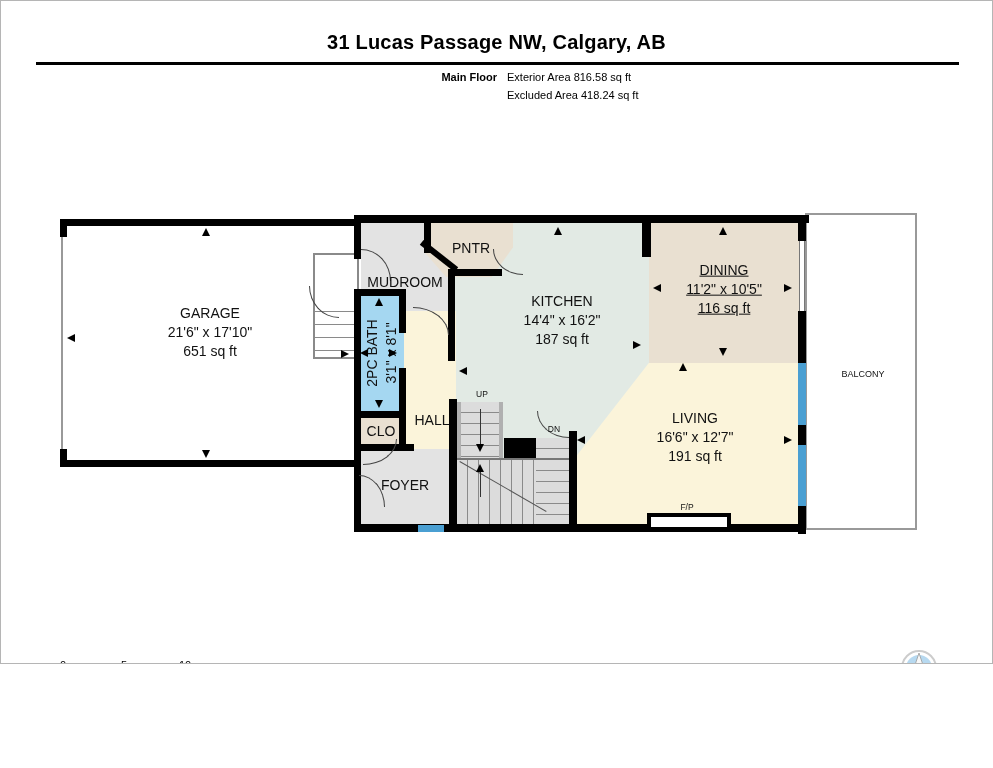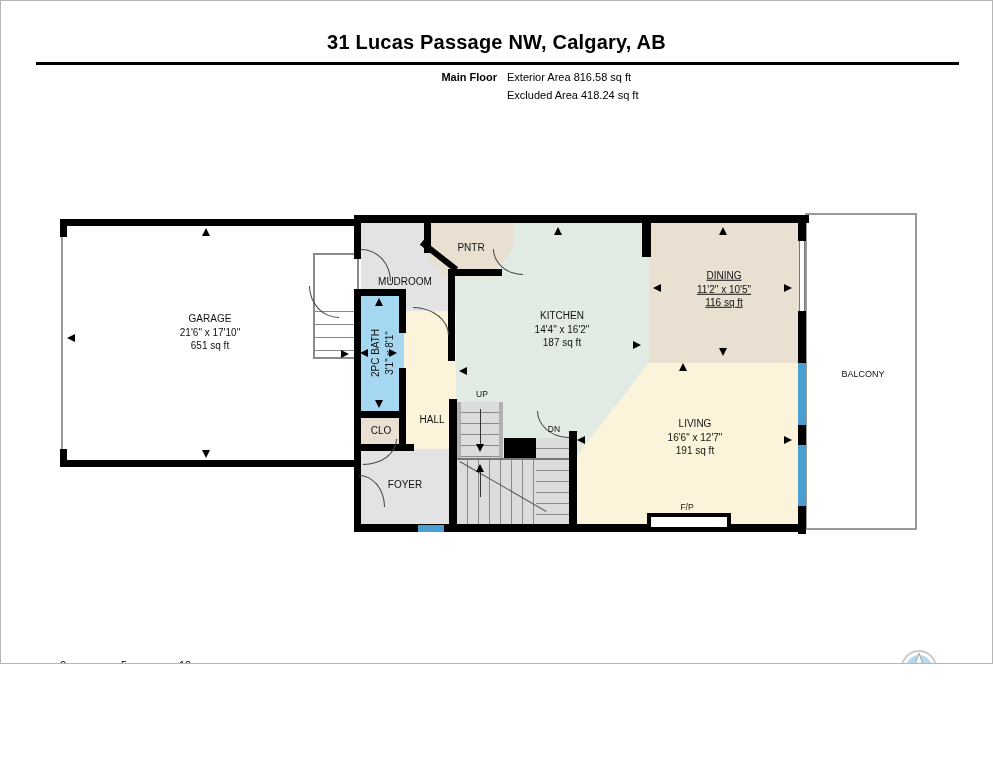--- a/index.html
+++ b/index.html
@@ -11,21 +11,21 @@
   .title{position:absolute;left:0;top:30px;width:100%;text-align:center;
          font-size:20px;font-weight:bold;color:#000;letter-spacing:.2px;}
   .title-rule{position:absolute;left:35px;top:61px;width:923px;height:3px;background:#000;}
   .floor-label{position:absolute;left:300px;top:70px;width:196px;text-align:right;
                font-size:11px;font-weight:bold;color:#000;}
   .area-line1{position:absolute;left:506px;top:70px;font-size:11px;color:#000;}
   .area-line2{position:absolute;left:506px;top:88px;font-size:11px;color:#000;}
   
   .room{position:absolute;}
   .room-label{position:absolute;transform:translate(-50%,-50%);text-align:center;
-              font-size:10px;line-height:1.35;color:#111;white-space:nowrap;z-index:30;}
+              font-size:14px;line-height:1.35;color:#111;white-space:nowrap;z-index:30;}
   .room-label span{display:block;}
   .rot .inner{transform:rotate(-90deg);}
   .small-label{position:absolute;transform:translate(-50%,-50%);font-size:8.5px;color:#111;z-index:30;}
   
   .stairs{position:absolute;background:#dcdcdc;}
   .treads-h{background-image:repeating-linear-gradient(to bottom,transparent 0 10px,#8a8a8a 10px 11px);}
   .treads-v{background-image:repeating-linear-gradient(to right,transparent 0 10px,#8a8a8a 10px 11px);}
   .g-stairs{position:absolute;background:#fff;border:2px solid #8a8a8a;box-sizing:border-box;}
   .g-stairs .lower{position:absolute;left:0;right:0;bottom:0;height:58px;
         background-image:repeating-linear-gradient(to bottom,transparent 0 12px,#8a8a8a 12px 13px);}
@@ -175,21 +175,21 @@
   </div>
   <div class="room-label" style="left:470px;top:247px;">
     <span>PNTR</span>
   </div>
   <div class="room-label rot" style="left:381px;top:352px;">
     <div class="inner">
       <span>2PC BATH</span>
       <span>3'1" x 8'1"</span>
     </div>
   </div>
-  <div class="room-label" style="left:561px;top:328px;">
+  <div class="room-label" style="left:561px;top:319px;">
     <span>KITCHEN</span>
     <span>14'4" x 16'2"</span>
     <span>187 sq ft</span>
   </div>
   <div class="room-label" style="left:723px;top:288px;text-decoration:underline;">
     <span>DINING</span>
     <span>11'2" x 10'5"</span>
     <span>116 sq ft</span>
   </div>
   <div class="room-label" style="left:694px;top:436px;">

